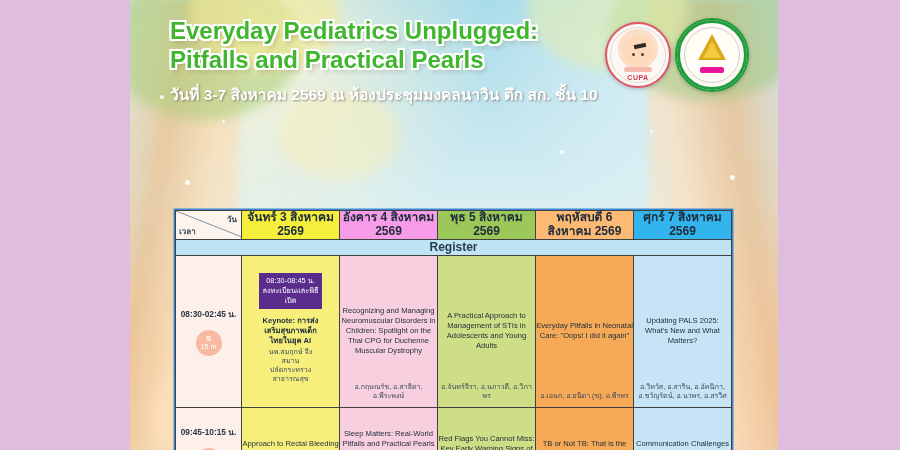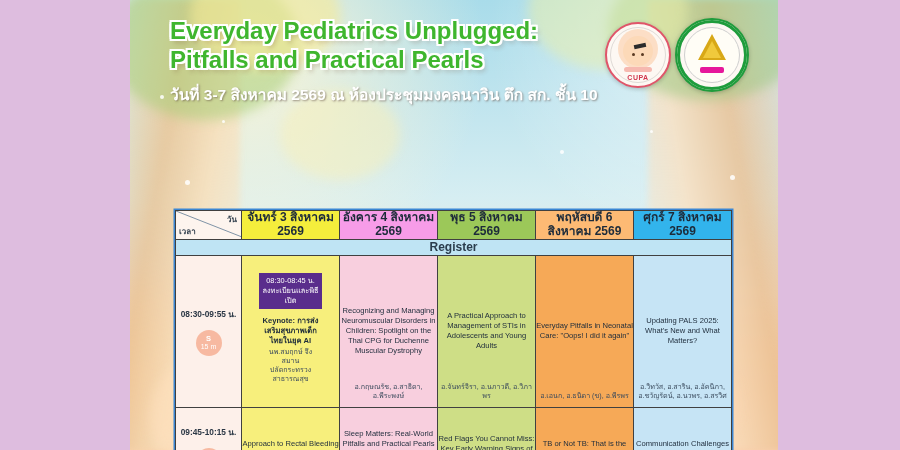--- a/index.html
+++ b/index.html
@@ -211,21 +211,21 @@
         <td class="hdr h-thu">พฤหัสบดี 6 สิงหาคม 2569</td>
         <td class="hdr h-fri">ศุกร์ 7 สิงหาคม 2569</td>
       </tr>
 
       <tr>
         <td class="register" colspan="6">Register</td>
       </tr>
 
       <tr class="r1">
         <td class="timecell">
-          <div class="tlabel">08:30-09:55 น.</div>
+          <div class="tlabel">08:30-02:45 น.</div>
           <div class="badge">
             <span class="b1">S</span>
             <span class="b2">15 m</span>
           </div>
         </td>
 
         <td class="cell c-mon" style="padding:17px;">
           <div class="openbar">
             <div>08:30-08:45 น.</div>
             <div>ลงทะเบียนและพิธีเปิด</div>

